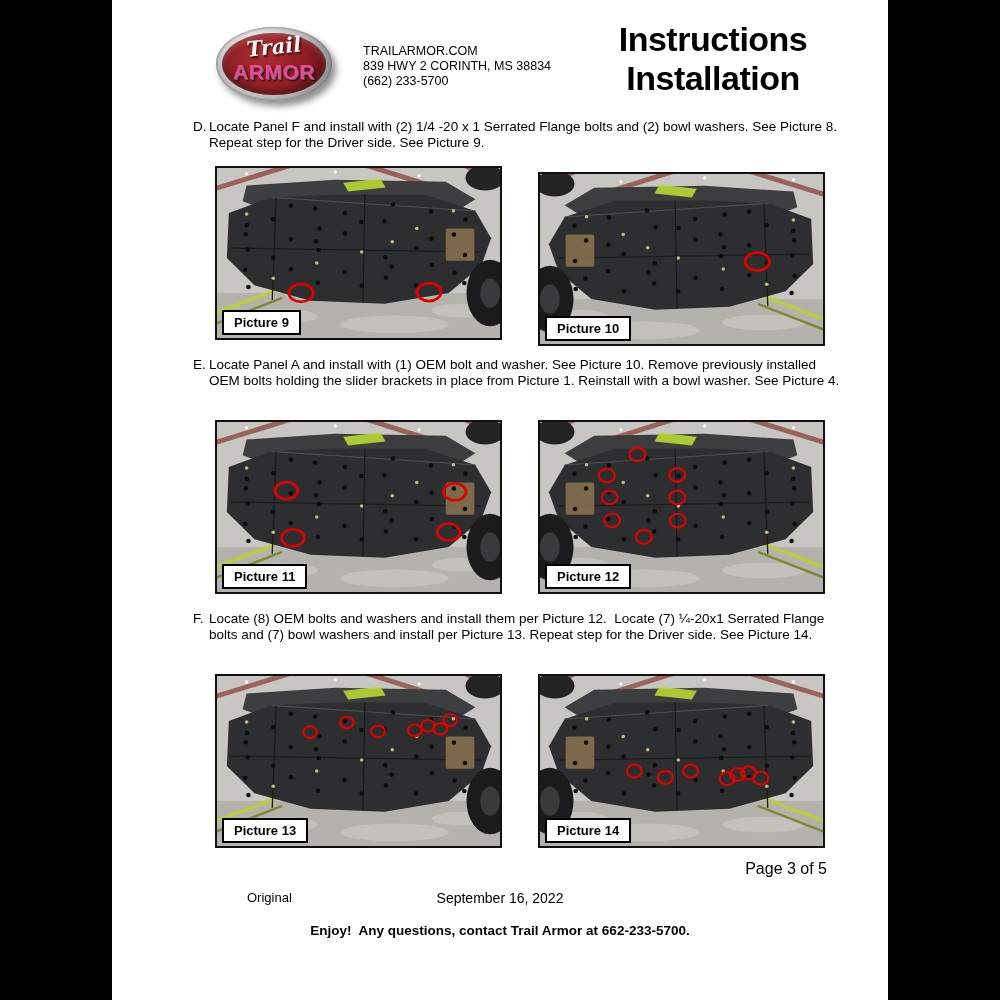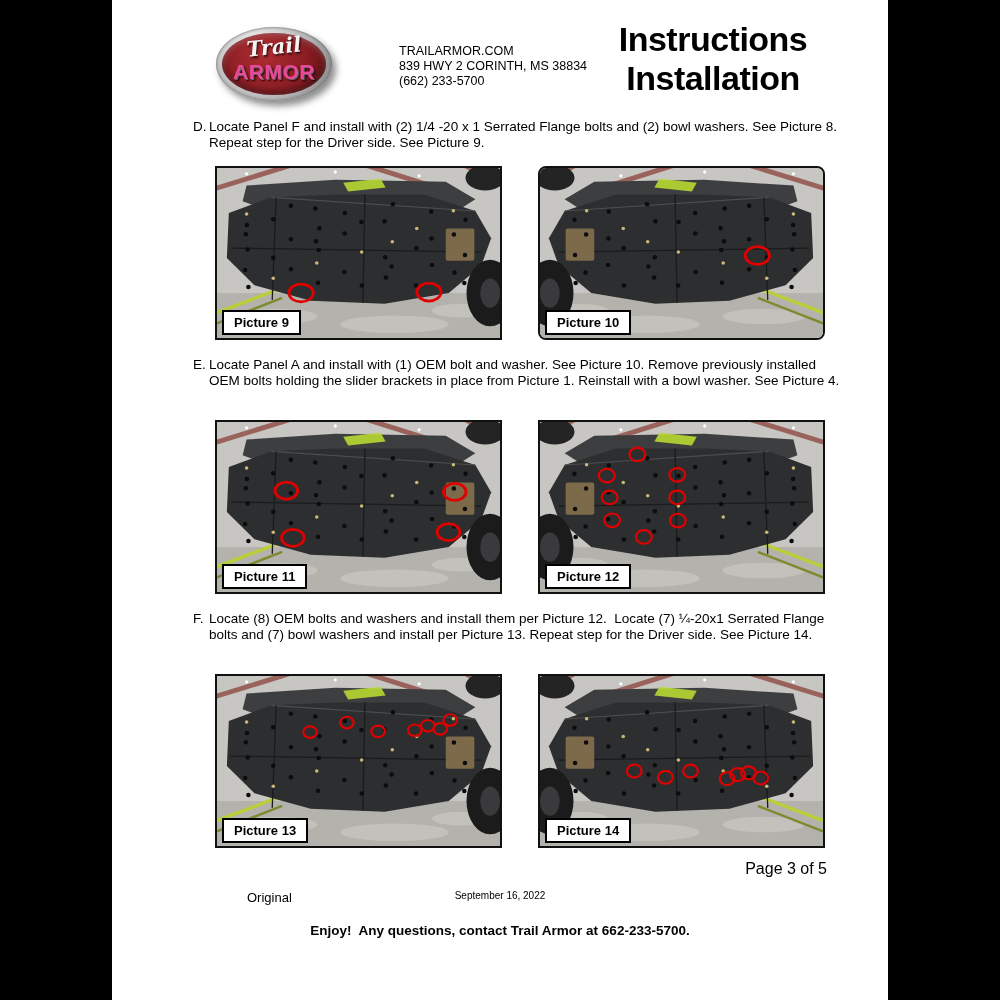--- a/index.html
+++ b/index.html
@@ -16,45 +16,45 @@
     box-shadow:4px 5px 7px rgba(0,0,0,.45), inset 0 0 3px #555;}
   .logo-inner{position:absolute;inset:6px;border-radius:50%;
     background:radial-gradient(circle at 40% 35%, #ad2c32, #8c1e24 55%, #5c0f13);
     box-shadow:inset 0 2px 6px rgba(255,255,255,.25), inset 0 -3px 8px rgba(0,0,0,.5);}
   .logo-script{position:absolute;top:7px;left:0;right:0;text-align:center;
     font-family:"DejaVu Serif",serif;font-style:italic;font-weight:bold;font-size:21px;
     color:#f3f3f3;transform:rotate(-6deg);text-shadow:1px 2px 2px #3a0a0c;}
   .logo-block{position:absolute;top:33px;left:0;right:0;text-align:center;
     font-weight:bold;font-size:21px;letter-spacing:.5px;color:#ec4899;
     text-shadow:1px 1px 0 #66666a, 2px 2px 2px #1d0303;}
-  .contact{position:absolute;left:251px;top:44px;font-size:12.5px;line-height:15px;margin-left:36px;}
+  .contact{position:absolute;left:251px;top:44px;font-size:12.5px;line-height:15px;}
   .title{position:absolute;left:470px;top:20px;width:262px;text-align:center;
     font-size:34px;line-height:39px;font-weight:bold;letter-spacing:-.5px;}
 
   
   .step{position:absolute;display:flex;font-size:13.5px;line-height:15.8px;}
   .step .letter{width:16px;flex:none;}
   .step .text{white-space:pre-wrap;flex:1;}
   #step-d{left:81px;top:119px;width:648px;}
   #step-e{left:81px;top:357px;width:652px;}
   #step-f{left:81px;top:611px;width:650px;}
 
   
   .photo{position:absolute;width:287px;height:174px;border:2px solid #111;
     box-sizing:border-box;background:#c7c6c2;overflow:hidden;}
   .photo svg{position:absolute;left:0;top:0;width:100%;height:100%;}
   .plabel{position:absolute;left:5px;bottom:3px;background:#fff;border:2px solid #000;
     font-weight:bold;font-size:13px;padding:3px 10px;white-space:nowrap;}
-  #photo-0{left:103px;top:166px;} #photo-1{left:426px;top:166px;border-radius:8px;}
+  #photo-0{left:103px;top:166px;} #photo-1{left:426px;top:172px;}
   #photo-2{left:103px;top:420px;padding-left:43px;} #photo-3{left:426px;top:420px;}
   #photo-4{left:103px;top:674px;} #photo-5{left:426px;top:674px;}
 
   
   .footer-left{position:absolute;left:135px;top:890px;font-size:13px;text-align:center;}
-  .footer-center{position:absolute;left:0;right:0;top:890px;text-align:center;font-size:10px;}
+  .footer-center{position:absolute;left:0;right:0;top:890px;text-align:center;font-size:14px;}
   .footer-right{position:absolute;right:61px;top:860px;font-size:16px;}
   .footer-note{position:absolute;left:0;right:0;top:923px;text-align:center;
     font-weight:bold;font-size:13.5px;white-space:pre-wrap;}
 </style>
 </head>
 <body>
 
 <div class="page">
 
   <div class="logo">

